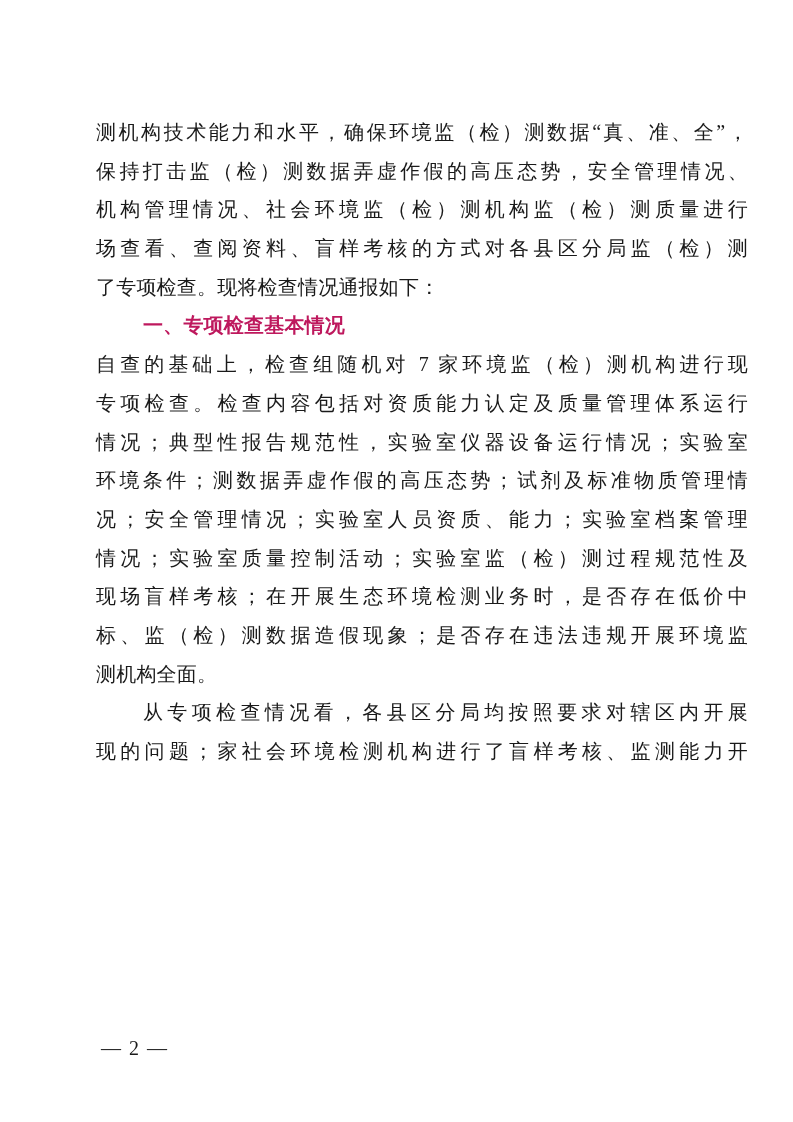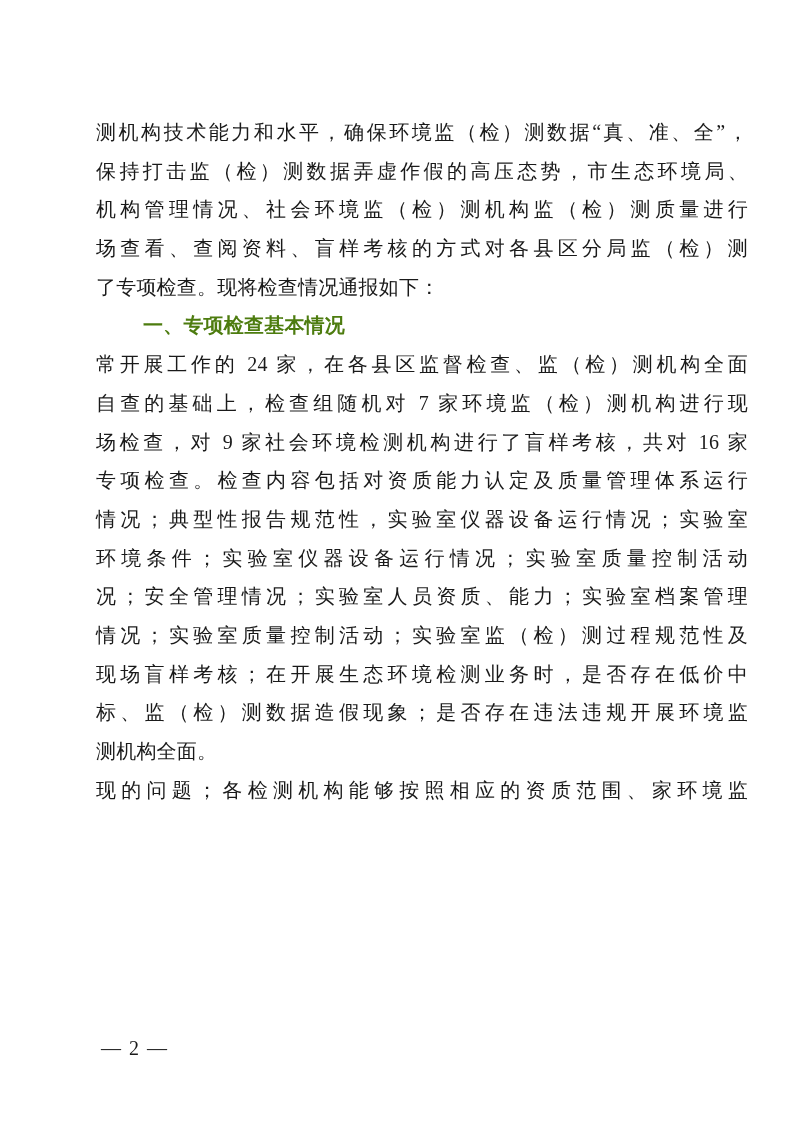--- a/index.html
+++ b/index.html
@@ -40,50 +40,49 @@
   }
   .line.indent {
     text-indent: 47px;
   }
   .line.heading {
     font-family: "Liberation Sans", "DejaVu Sans", sans-serif;
     font-weight: 700;
     text-align-last: left;
     text-indent: 47px;
     white-space: normal;
-    color: #4d7c0f;
+    color: #be185d;
   }
   .page-footer {
     position: absolute;
     left: 101px;
     top: 1037px;
     font-size: 20px;
     letter-spacing: 1.5px;
     color: #1a1a1a;
   }
 </style>
 </head>
 <body>
 
 <div class="page">
   <div class="text-block">
       <div class="line body">测机构技术能力和水平，确保环境监（检）测数据“真、准、全”，</div>
-      <div class="line body">保持打击监（检）测数据弄虚作假的高压态势，市生态环境局、</div>
+      <div class="line body">保持打击监（检）测数据弄虚作假的高压态势，安全管理情况、</div>
       <div class="line body">机构管理情况、社会环境监（检）测机构监（检）测质量进行</div>
       <div class="line body">场查看、查阅资料、盲样考核的方式对各县区分局监（检）测</div>
       <div class="line body end">了专项检查。现将检查情况通报如下：</div>
       <div class="line heading">一、专项检查基本情况</div>
-      <div class="line body">常开展工作的 24 家，在各县区监督检查、监（检）测机构全面</div>
       <div class="line body">自查的基础上，检查组随机对 7 家环境监（检）测机构进行现</div>
-      <div class="line body">场检查，对 9 家社会环境检测机构进行了盲样考核，共对 16 家</div>
       <div class="line body">专项检查。检查内容包括对资质能力认定及质量管理体系运行</div>
       <div class="line body">情况；典型性报告规范性，实验室仪器设备运行情况；实验室</div>
-      <div class="line body">环境条件；实验室仪器设备运行情况；实验室质量控制活动</div>
+      <div class="line body">环境条件；测数据弄虚作假的高压态势；试剂及标准物质管理情</div>
       <div class="line body">况；安全管理情况；实验室人员资质、能力；实验室档案管理</div>
       <div class="line body">情况；实验室质量控制活动；实验室监（检）测过程规范性及</div>
       <div class="line body">现场盲样考核；在开展生态环境检测业务时，是否存在低价中</div>
       <div class="line body">标、监（检）测数据造假现象；是否存在违法违规开展环境监</div>
       <div class="line body end">测机构全面。</div>
-      <div class="line body">现的问题；各检测机构能够按照相应的资质范围、家环境监</div>
+      <div class="line body indent">从专项检查情况看，各县区分局均按照要求对辖区内开展</div>
+      <div class="line body">现的问题；家社会环境检测机构进行了盲样考核、监测能力开</div>
     </div>
 
   <div class="page-footer">— 2 —</div>
 </div>
 
 </body></html>

